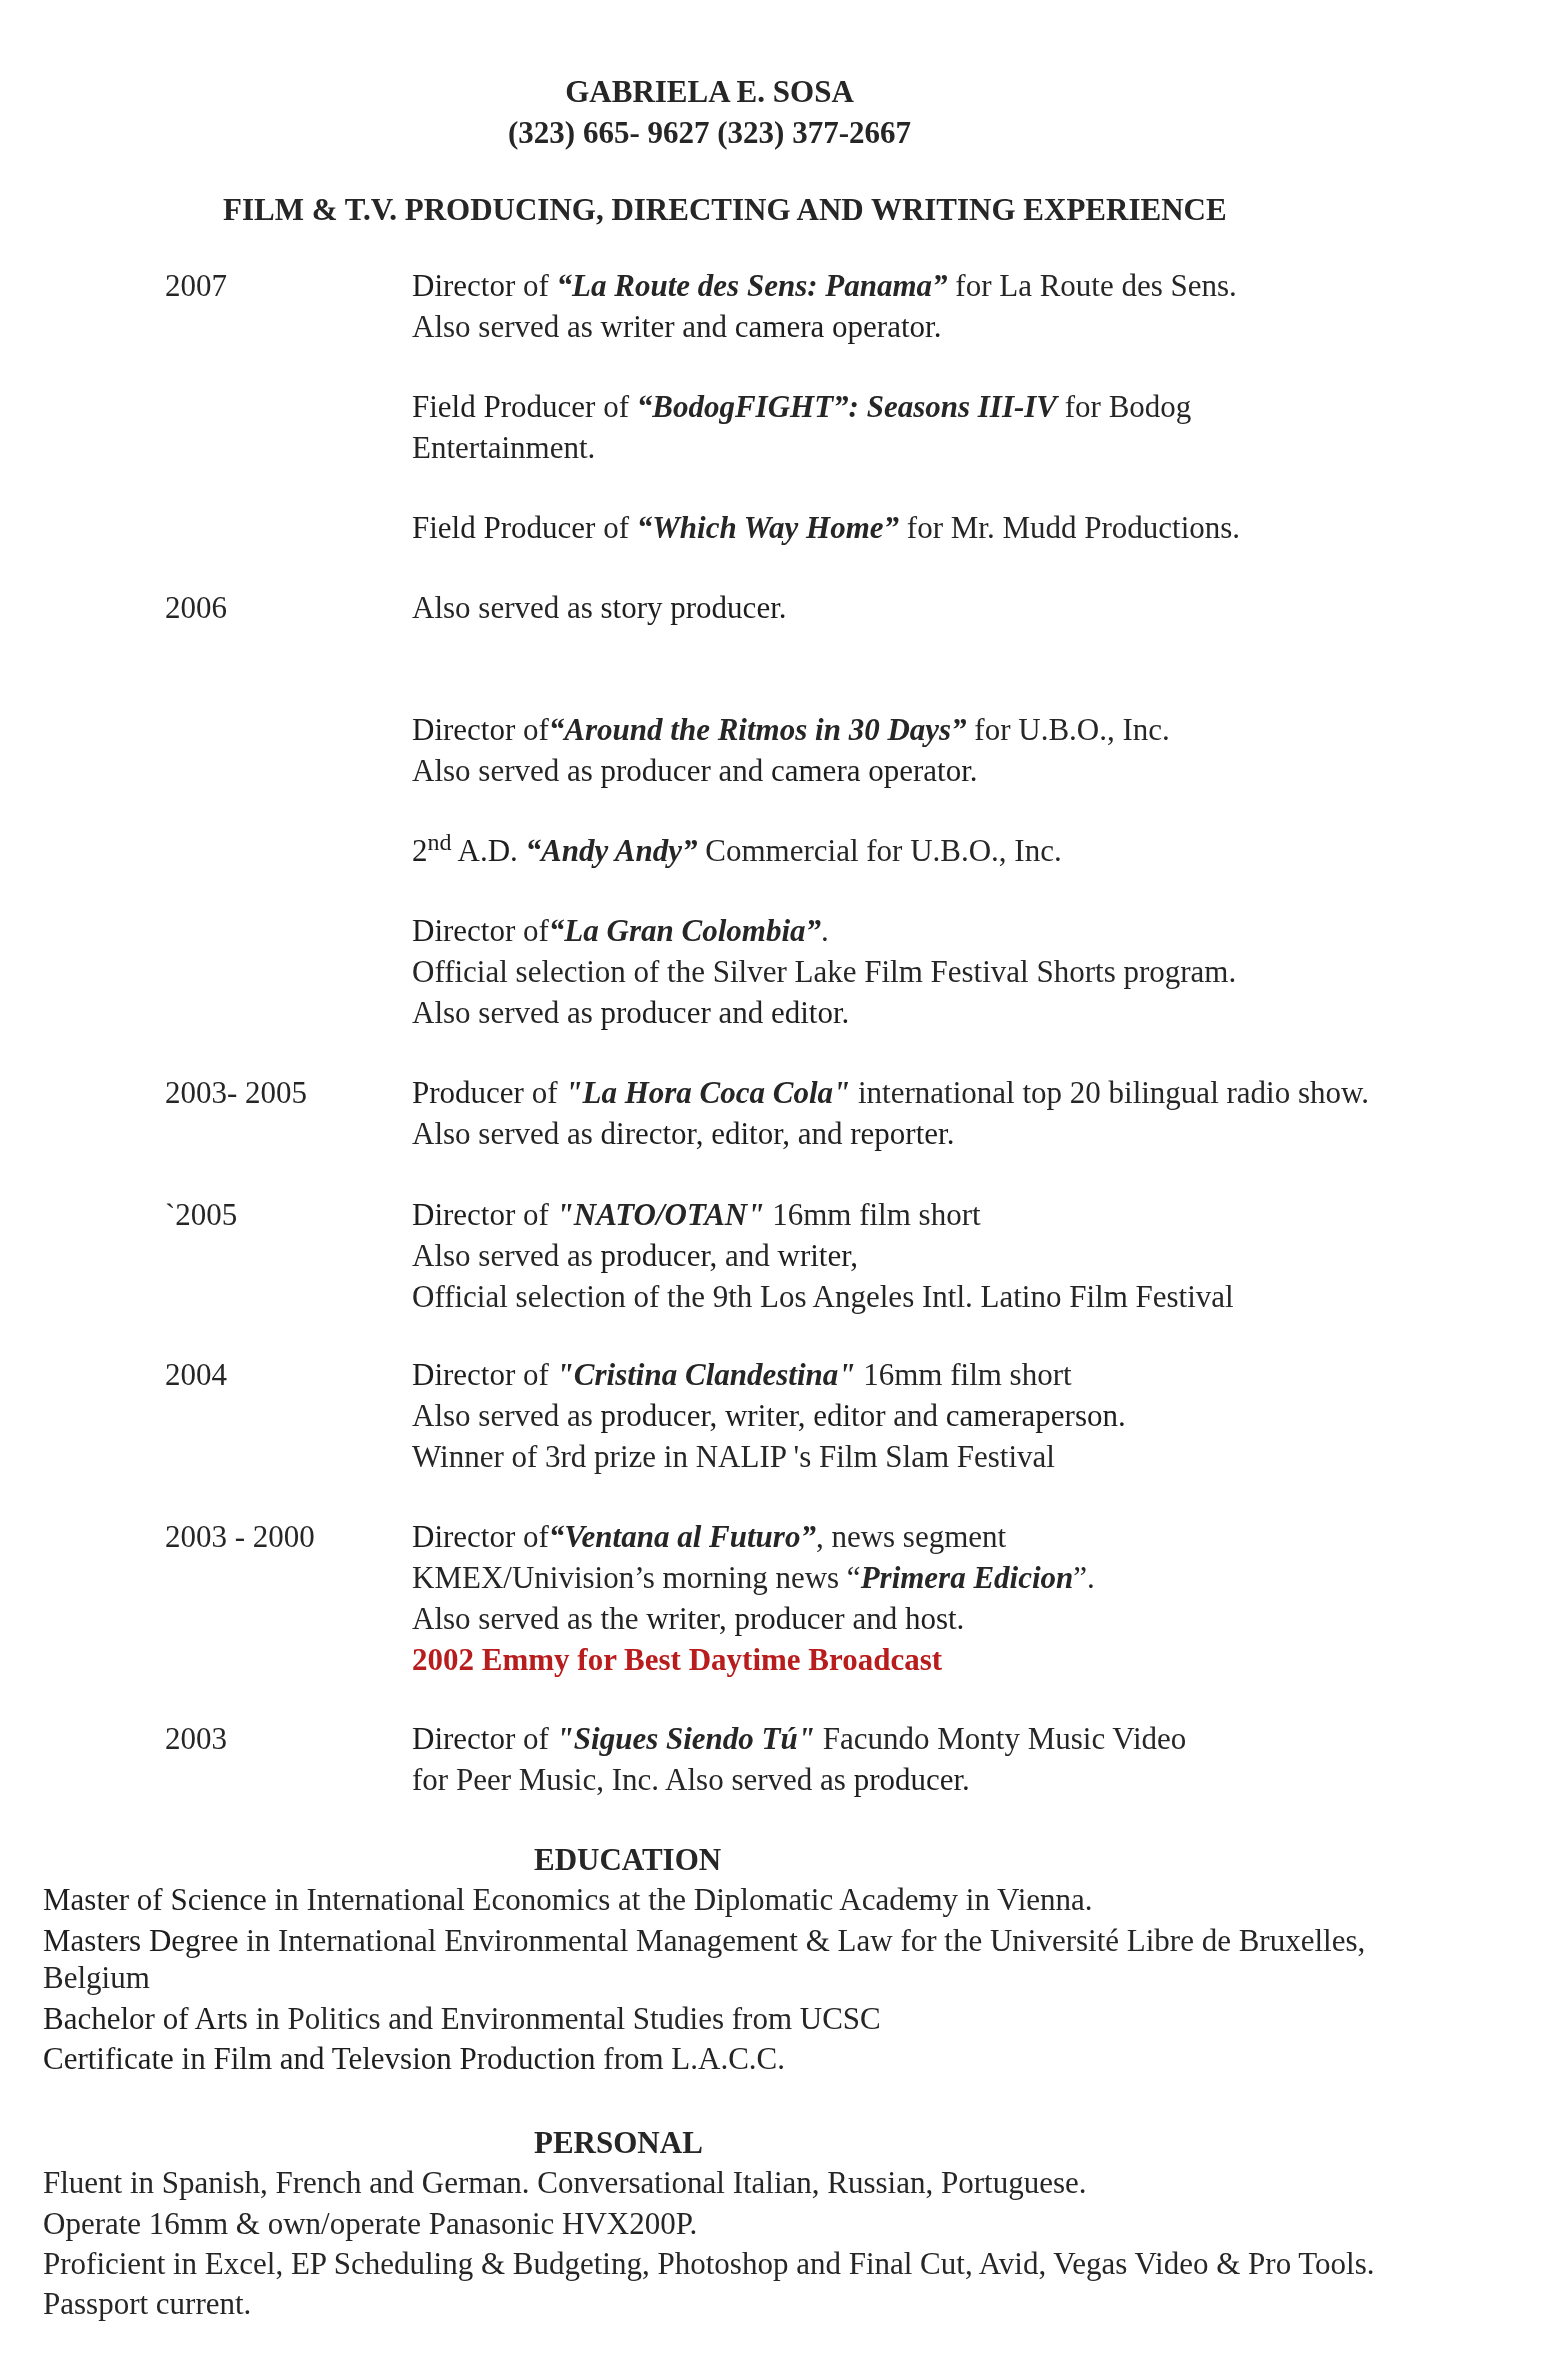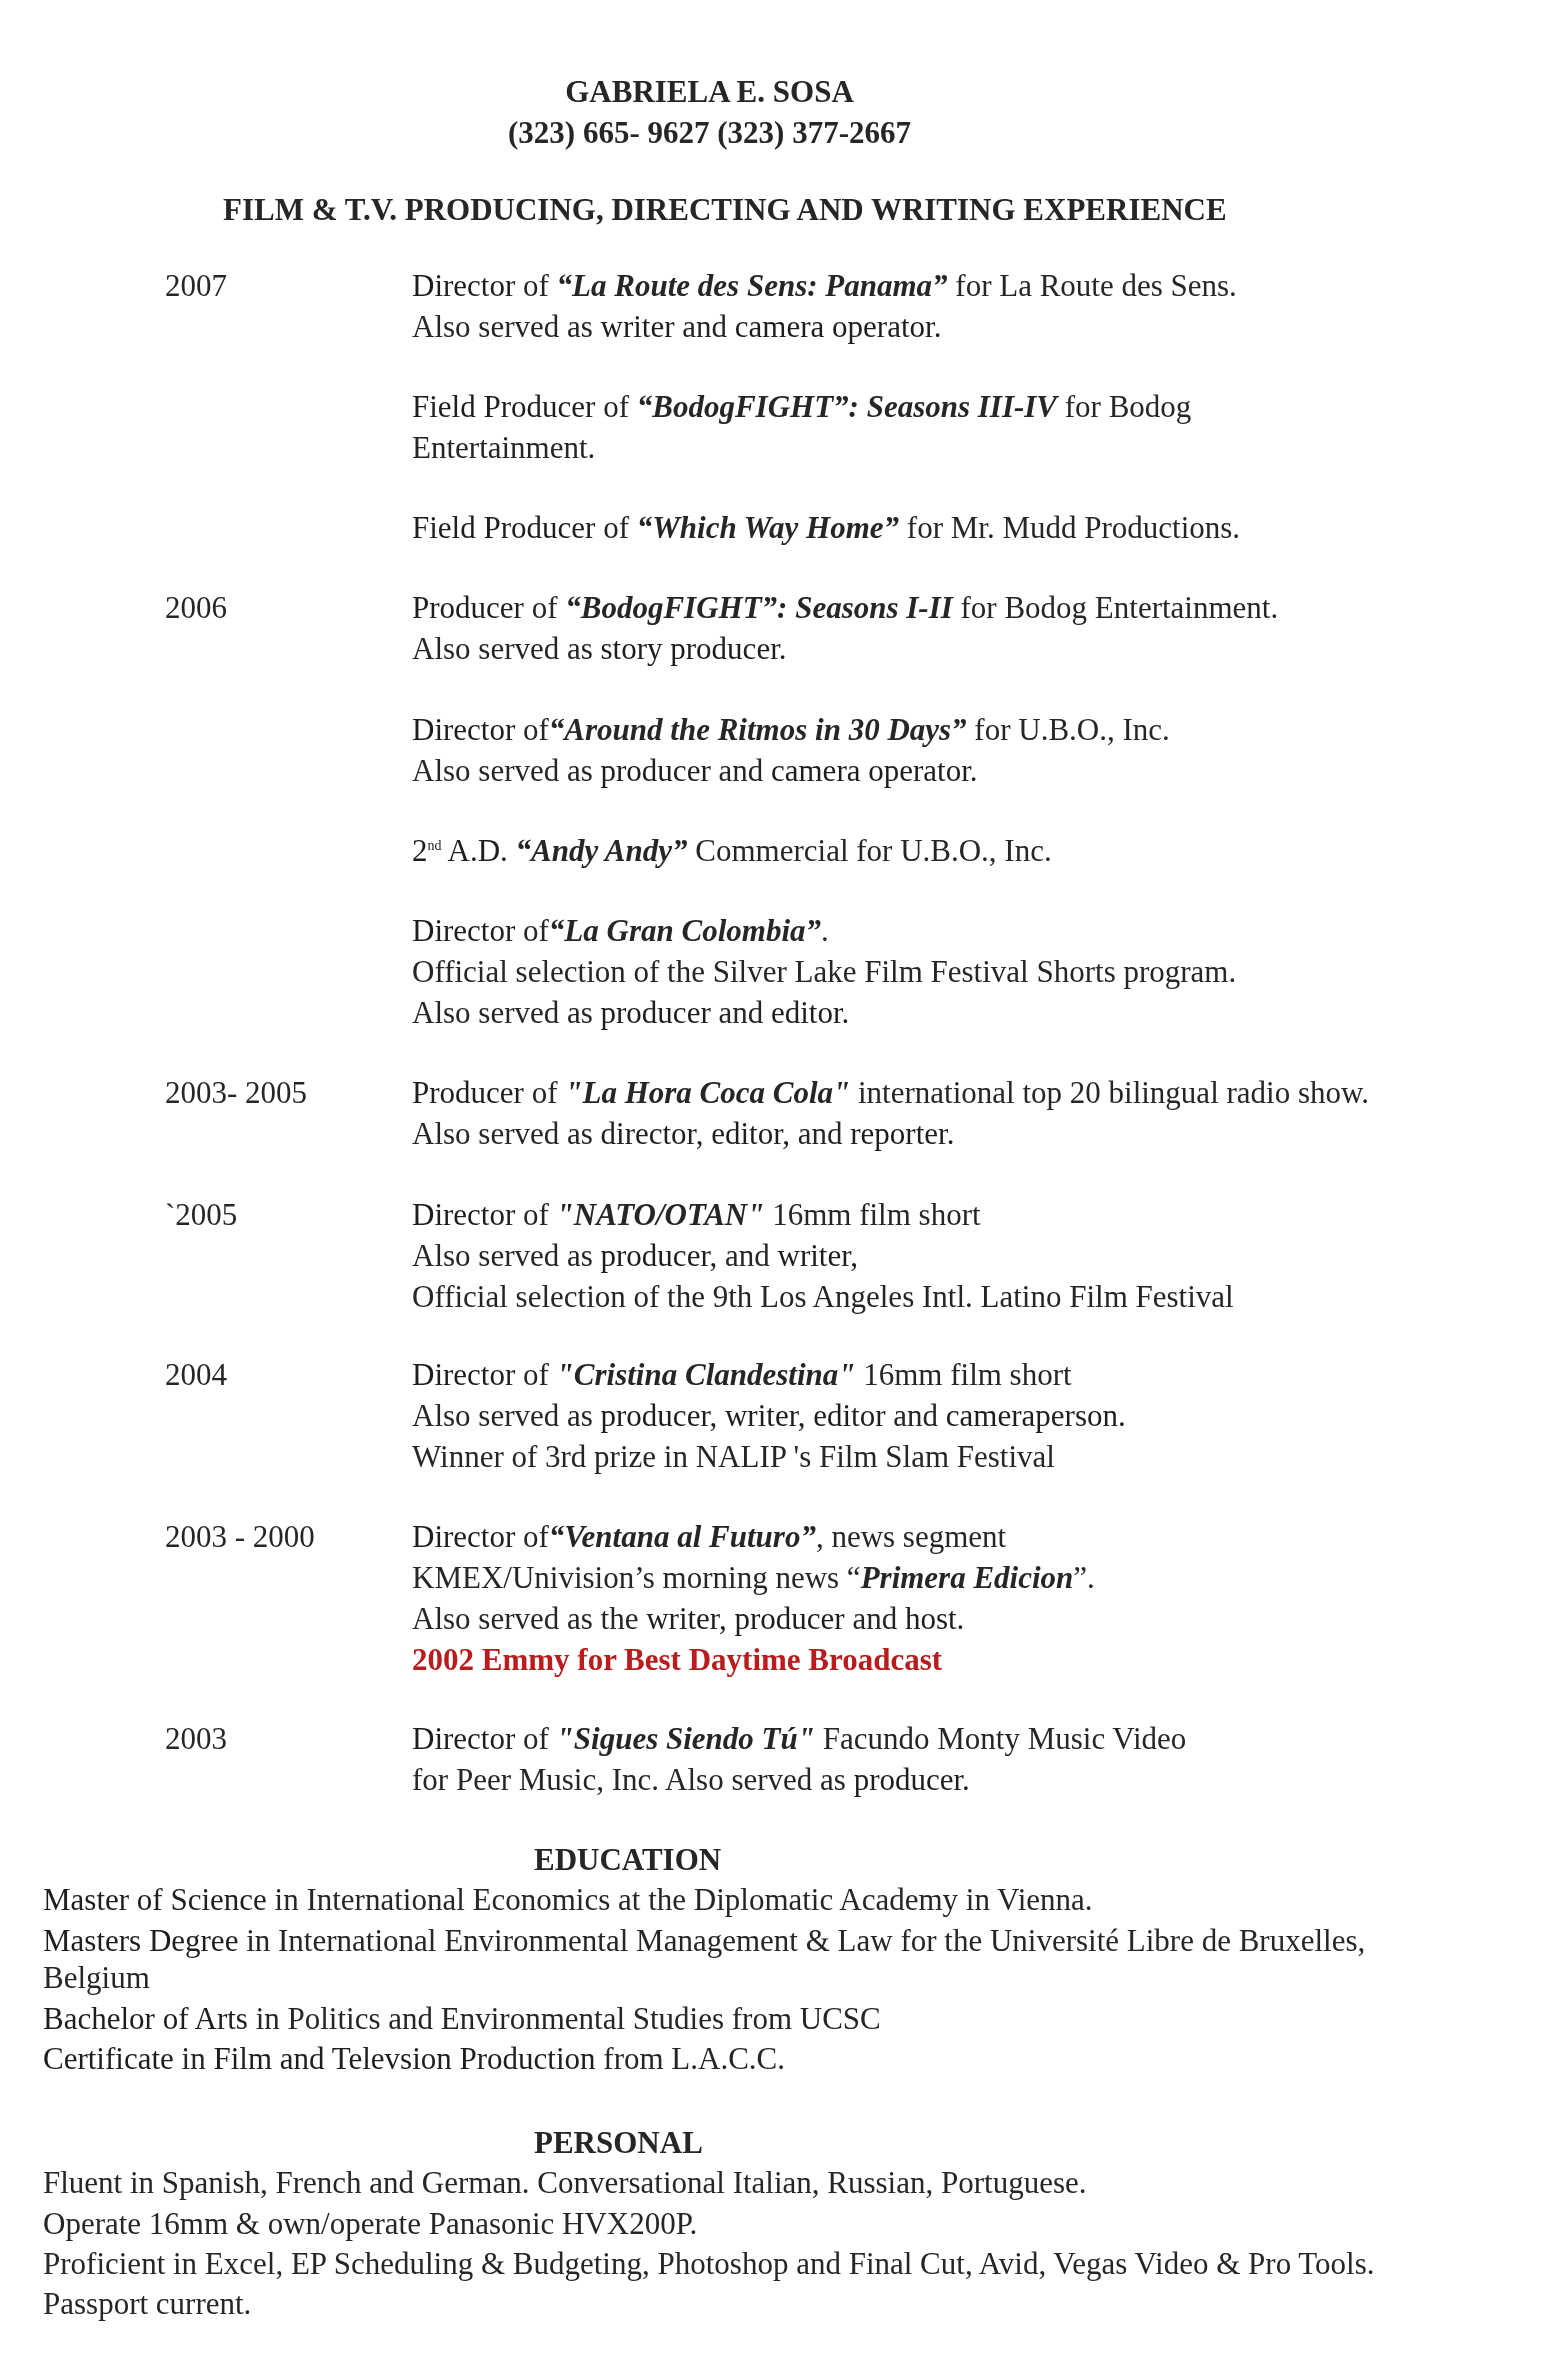--- a/index.html
+++ b/index.html
@@ -15,21 +15,21 @@
     #phones { top: 112px; }
     #exp-heading { top: 189px; left: 223px; width: auto; }
     .year { position: absolute; left: 165px; }
     .entry { position: absolute; left: 412px; }
     .entry div { white-space: nowrap; }
     .section-heading { position: absolute; font-weight: bold; }
     .edu, .pers { position: absolute; left: 43px; white-space: nowrap; }
     b { font-weight: normal; color: #1e1e1e; }
     i { font-style: italic; font-weight: bold; }
     .award { color: #5b7fe0; font-weight: bold; }
-    sup { font-size: 14px; line-height: 0; }
+    sup { font-size: 24px; line-height: 0; }
   </style>
 </head>
 <body style="color: rgb(38, 38, 38);">
 
 <div class="center" id="name">GABRIELA E. SOSA</div>
 <div class="center" id="phones">(323) 665- 9627  (323) 377-2667</div>
 <div class="section-heading" id="exp-heading" style="top:189px; left:223px;">FILM &amp; T.V. PRODUCING, DIRECTING AND WRITING EXPERIENCE</div>
 
 <div class="year" style="top:265px;">2007</div>
 <div class="entry" style="top:265px;">
@@ -39,21 +39,20 @@
 <div class="entry" style="top:386px;">
   <div><b>Field Producer</b><span> of </span><i>“BodogFIGHT”: Seasons III-IV</i><span> for Bodog</span></div>
   <div><span>Entertainment.</span></div>
 </div>
 <div class="entry" style="top:507px;">
   <div><b>Field Producer</b><span> of </span><i>“Which Way Home”</i><span> for Mr. Mudd Productions.</span></div>
 </div>
 
 <div class="year" style="top:587px;">2006</div>
 <div class="entry" style="top:587px;">
-  <div><b>Producer</b><span> of </span><i>“BodogFIGHT”: Seasons I-II</i><span> for Bodog Entertainment.</span></div>
   <div><span>Also served as </span><b>story producer.</b></div>
 </div>
 <div class="entry" style="top:709px;">
   <div><b>Director</b><span> of</span><i>“Around the Ritmos in 30 Days”</i><span> for U.B.O., Inc.</span></div>
   <div><span>Also served as </span><b>producer</b><span> and </span><b>camera operator.</b></div>
 </div>
 <div class="entry" style="top:830px;">
   <div><b><span>2</span><sup>nd</sup><span> A.D.</span></b><span> </span><i>“Andy Andy”</i><span> Commercial for U.B.O., Inc.</span></div>
 </div>
 <div class="entry" style="top:910px;">

